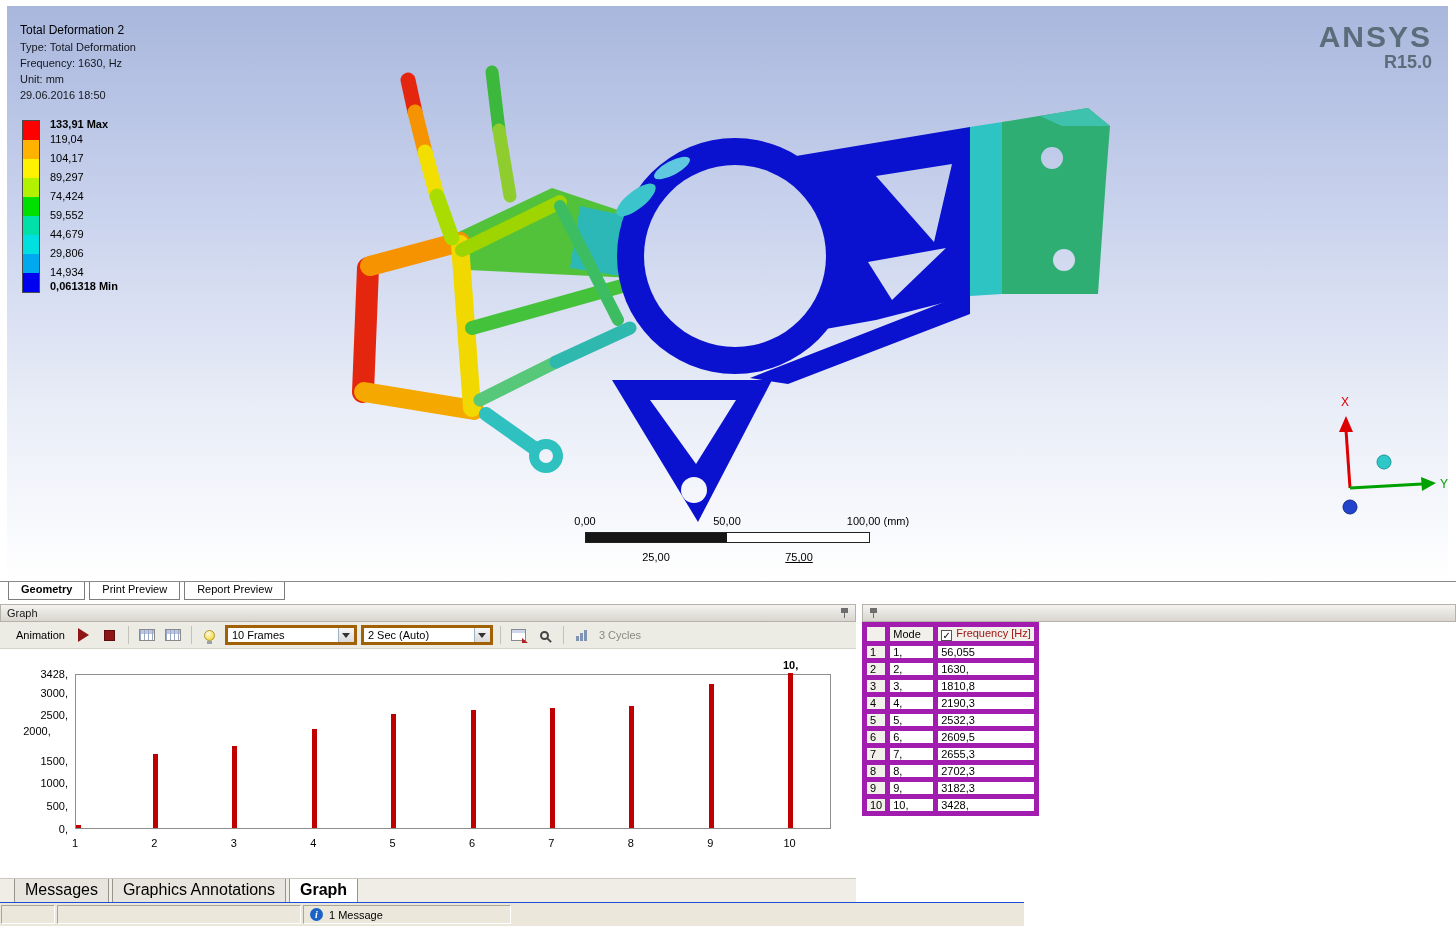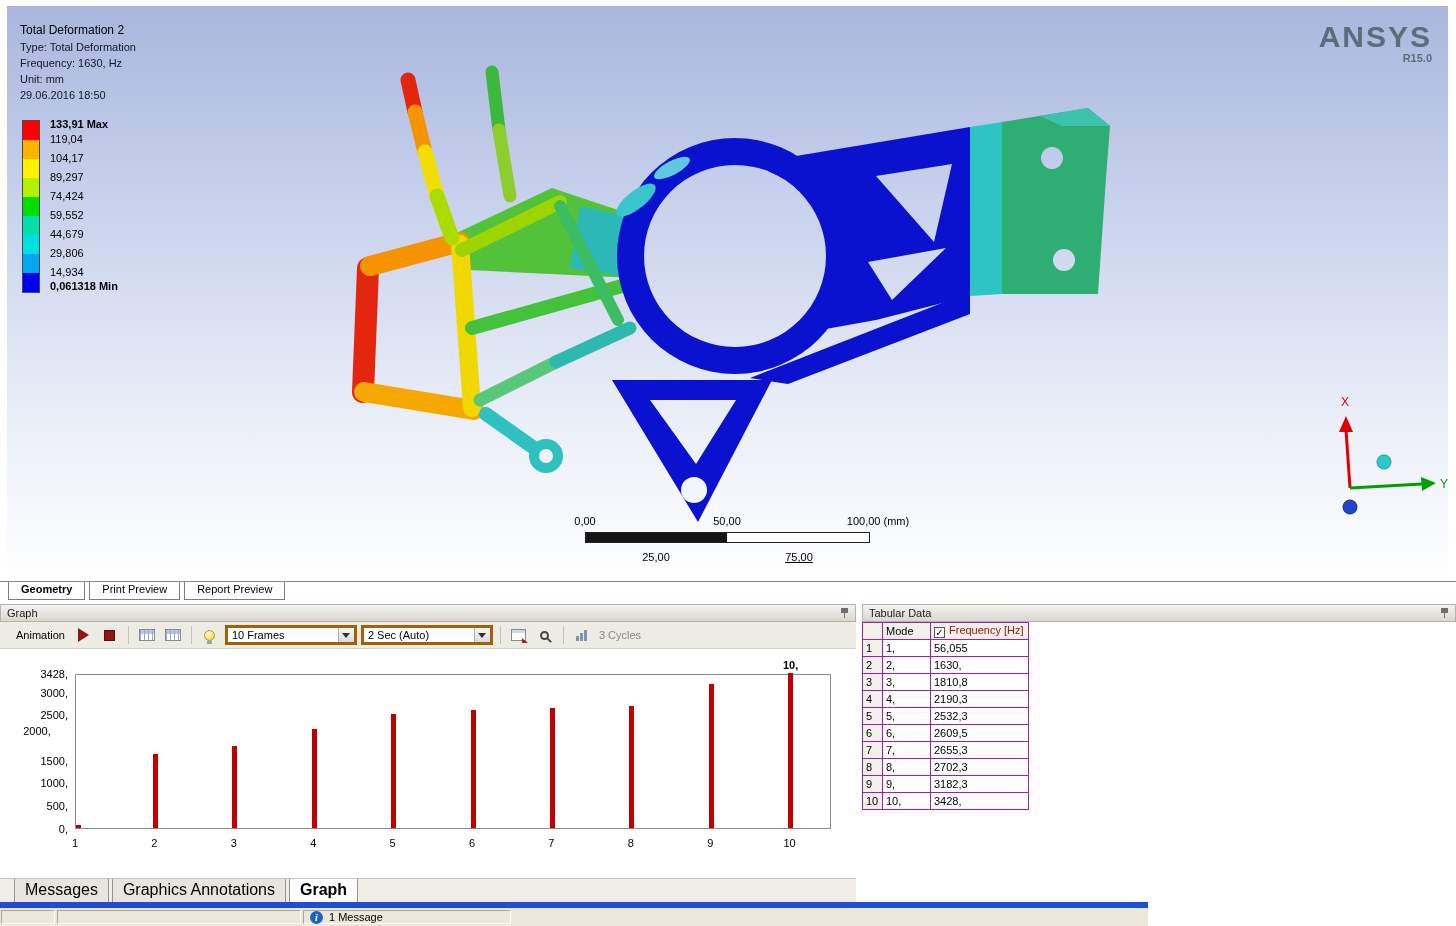--- a/index.html
+++ b/index.html
@@ -14,21 +14,21 @@
   .annotation{position:absolute;left:20px;top:22px;line-height:16px;color:#14181f}
   .annotation .t{font-weight:normal;font-size:12px;color:#000;margin-bottom:1px}
   .legend{position:absolute;left:22px;top:120px}
   .legend-bar{position:absolute;left:0;top:0;width:18px;border:1px solid #4a4a4a}
   .band{width:16px;height:19px}
   .legend-labels{position:absolute;left:28px;top:0;width:120px;height:171px}
   .legend-label{position:absolute;white-space:nowrap}
   .legend-label.b{font-weight:bold}
   .brand{position:absolute;right:24px;top:22px;text-align:right;color:#5d6c7b}
   .brand .n{font-size:30px;font-weight:bold;letter-spacing:2px;line-height:30px}
-  .brand .v{font-size:11px;font-weight:bold;margin-top:0}
+  .brand .v{font-size:18px;font-weight:bold;margin-top:0}
   .ruler{position:absolute;left:578px;top:515px;width:330px;height:50px}
   .ruler-top{position:absolute;left:0;top:0;width:100%;height:13px}
   .ruler-bottom{position:absolute;left:0;top:36px;width:100%;height:13px}
   .rlabel{position:absolute;transform:translateX(-50%);white-space:nowrap}
   .ruler-bar{position:absolute;left:7px;top:17px;width:285px;height:11px;border:1px solid #222;
     background:linear-gradient(90deg,#161616 0 50%,#ffffff 50% 100%)}
   #triad-svg{position:absolute;left:1322px;top:388px;width:130px;height:135px}
 
   
   #view-tabs{position:absolute;left:0;top:581px;width:1456px;height:19px;background:#fff;
@@ -79,32 +79,32 @@
   .peak{position:absolute;top:-16px;transform:translateX(-50%);font-weight:bold;white-space:nowrap}
 
   #bottom-tabs{position:absolute;left:0;top:274px;width:856px;height:24px;background:#efede6;
     border-top:1px solid #c9c6bf;display:flex;align-items:flex-start;padding-left:14px;gap:3px}
   .btab{border:1px solid #97948c;border-top:none;background:#e7e5de;padding:2px 10px 4px;font-size:16px}
   .btab.active{background:#fff}
   .btab.active span{font-weight:bold}
 
   #tabular-panel{position:absolute;left:862px;top:604px;width:594px;height:322px;background:#fff}
   #tab-table{position:absolute;left:0;top:18px;border-collapse:collapse;font-size:11px}
-  #tab-table th,#tab-table td{border:1px solid #a21caf;height:17px;padding:0 3px;text-align:left;font-weight:normal;white-space:nowrap}
+  #tab-table th,#tab-table td{border:5px solid #a21caf;height:17px;padding:0 3px;text-align:left;font-weight:normal;white-space:nowrap}
   #tab-table th{background:#f1f0eb}
   .rownum{background:#f1f0eb;width:20px}
   .col-mode{width:48px}
   .col-freq{width:98px}
   .freq-h{color:#a31515}
   .cbx{display:inline-block;width:11px;height:11px;border:1px solid #555;background:#fff;font-size:10px;
     line-height:10px;text-align:center;margin-right:4px;vertical-align:-2px}
   .cbx.checked::after{content:"\2713"}
 
-  #status-bar{position:absolute;left:0;top:902px;width:1148px;height:24px;background:#ebe8db;
-    border-top:6px solid #1d4ed8;display:flex;align-items:stretch;padding:2px 1px;z-index:5}
+  #status-bar{position:absolute;left:0;top:902px;width:1024px;height:24px;background:#ebe8db;
+    border-top:1px solid #1d4ed8;display:flex;align-items:stretch;padding:2px 1px;z-index:5}
   .scell{border:1px solid;border-color:#a9a695 #ffffff #ffffff #a9a695;margin-right:2px;display:flex;
     align-items:center;padding:0 6px;background:#ebe8db}
   .w1{width:54px}.w2{width:244px}.w3{width:208px}.w4{width:458px}
   .info-ic{display:inline-block;width:13px;height:13px;border-radius:50%;background:#1b62c6;color:#fff;
     font-size:10px;font-weight:bold;font-style:italic;text-align:center;line-height:13px;margin-right:6px;
     font-family:"Liberation Serif",serif}
   .info-ic::after{content:"i"}
 </style>
 </head>
 <body>
@@ -332,21 +332,20 @@
 
   <div id="bottom-tabs">
       <div class="btab"><span>Messages</span></div>
       <div class="btab"><span>Graphics Annotations</span></div>
       <div class="btab active"><span>Graph</span></div>
     </div>
 </div>
 
 <div id="tabular-panel">
   <div class="panel-header">
-    <span class="ttl">Tabular Data</span>
     <span class="pin"></span>
   </div>
   <table id="tab-table">
     <thead>
       <tr>
         <th class="rownum"></th>
         <th class="col-mode">Mode</th>
         <th class="col-freq">
           <span class="cbx checked"></span><span class="freq-h">Frequency [Hz]</span>
         </th>

